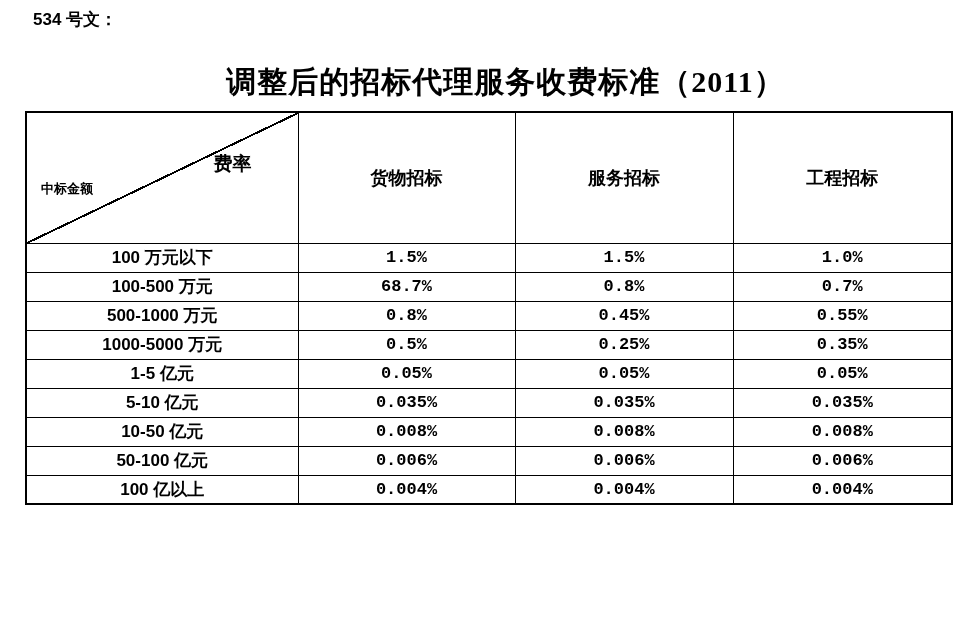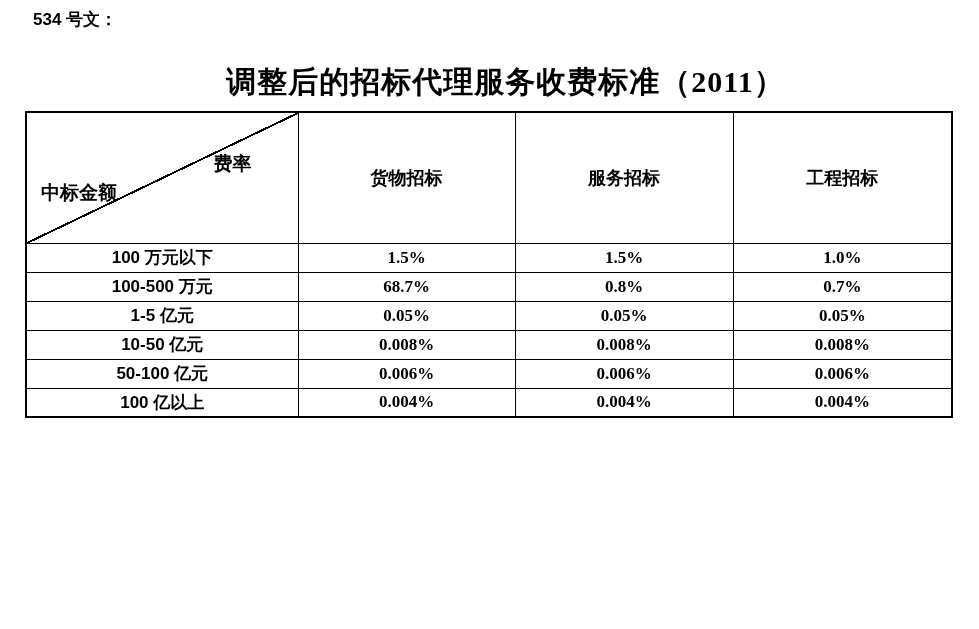--- a/index.html
+++ b/index.html
@@ -54,21 +54,21 @@
     color: #000000;
   }
   .fee-table thead tr { height: 131px; }
   .fee-table tbody tr { height: 29px; }
   .fee-table th {
     font-size: 18px;
     font-family: "Liberation Serif", serif;
   }
   .fee-table td {
     font-size: 17px;
-    font-family: Liberation Serif, serif;
+    font-family: Liberation Mono, monospace;
   }
   td.amount-cell {
     font-family: "Liberation Sans", sans-serif;
   }
   th.corner {
     position: relative;
     
     background-image: linear-gradient(to bottom right,
       transparent calc(50% - 1px),
       #000000 calc(50% - 1px),
@@ -80,21 +80,21 @@
     position: absolute;
     top: 38px;
     right: 46px;
     font-size: 19px;
     font-weight: bold;
   }
   .corner-amount {
     position: absolute;
     top: 67px;
     left: 14px;
-    font-size: 19px;
+    font-size: 13px;
     font-weight: bold;
     text-align: right;
   }
 </style>
 </head>
 <body>
 
 <div class="doc-label">534 号文：</div>
 
 <h1 class="title">调整后的招标代理服务收费标准（2011）</h1>
@@ -124,24 +124,42 @@
       <td>1.5%</td>
       <td>1.0%</td>
     </tr>
     <tr>
       <td class="amount-cell">100-500 万元</td>
       <td>68.7%</td>
       <td>0.8%</td>
       <td>0.7%</td>
     </tr>
     <tr>
+      <td class="amount-cell">500-1000 万元</td>
+      <td>0.8%</td>
+      <td>0.45%</td>
+      <td>0.55%</td>
+    </tr>
+    <tr>
+      <td class="amount-cell">1000-5000 万元</td>
+      <td>0.5%</td>
+      <td>0.25%</td>
+      <td>0.35%</td>
+    </tr>
+    <tr>
       <td class="amount-cell">1-5 亿元</td>
       <td>0.05%</td>
       <td>0.05%</td>
       <td>0.05%</td>
+    </tr>
+    <tr>
+      <td class="amount-cell">5-10 亿元</td>
+      <td>0.035%</td>
+      <td>0.035%</td>
+      <td>0.035%</td>
     </tr>
     <tr>
       <td class="amount-cell">10-50 亿元</td>
       <td>0.008%</td>
       <td>0.008%</td>
       <td>0.008%</td>
     </tr>
     <tr>
       <td class="amount-cell">50-100 亿元</td>
       <td>0.006%</td>

